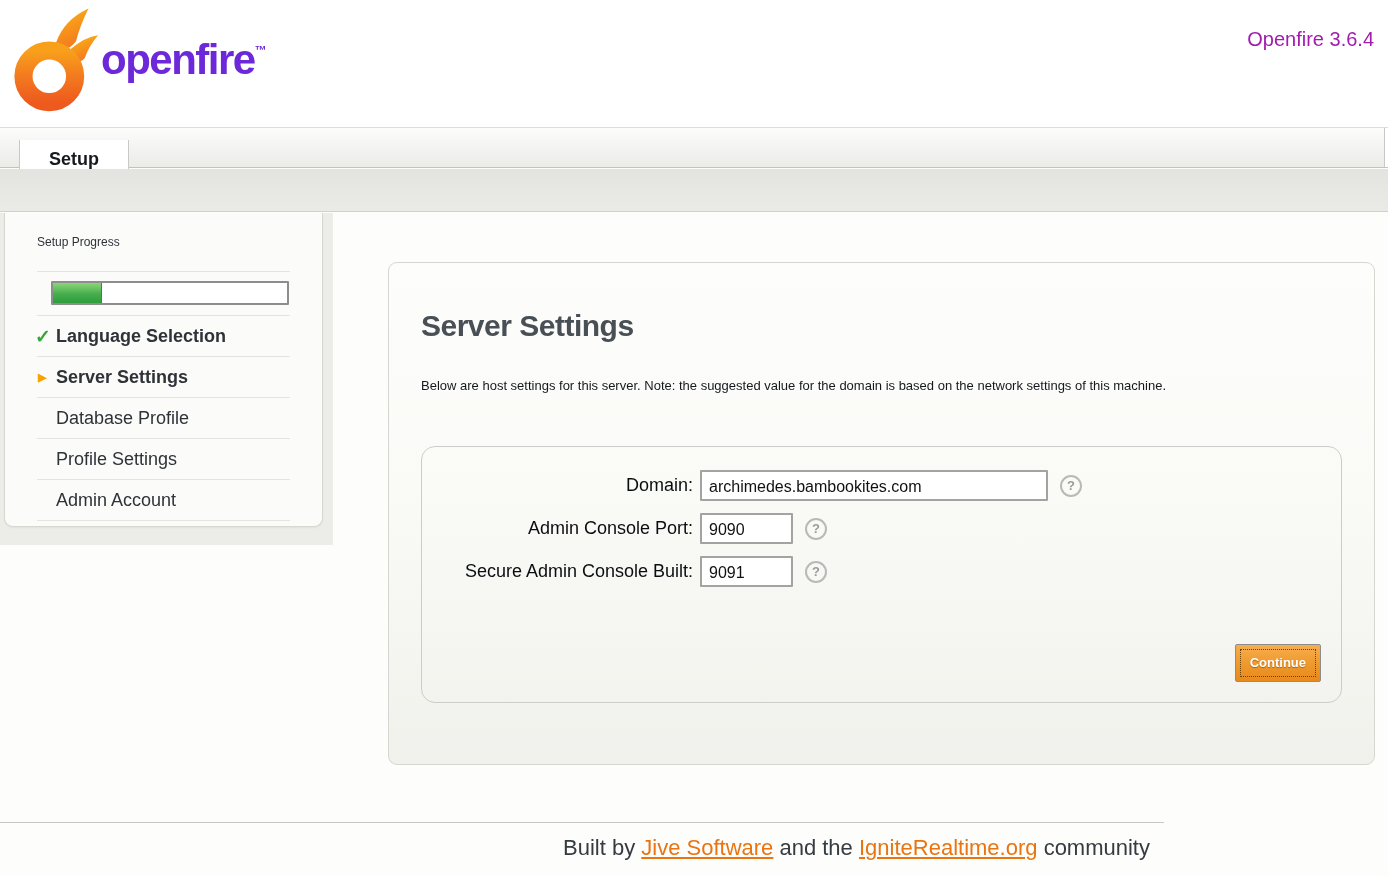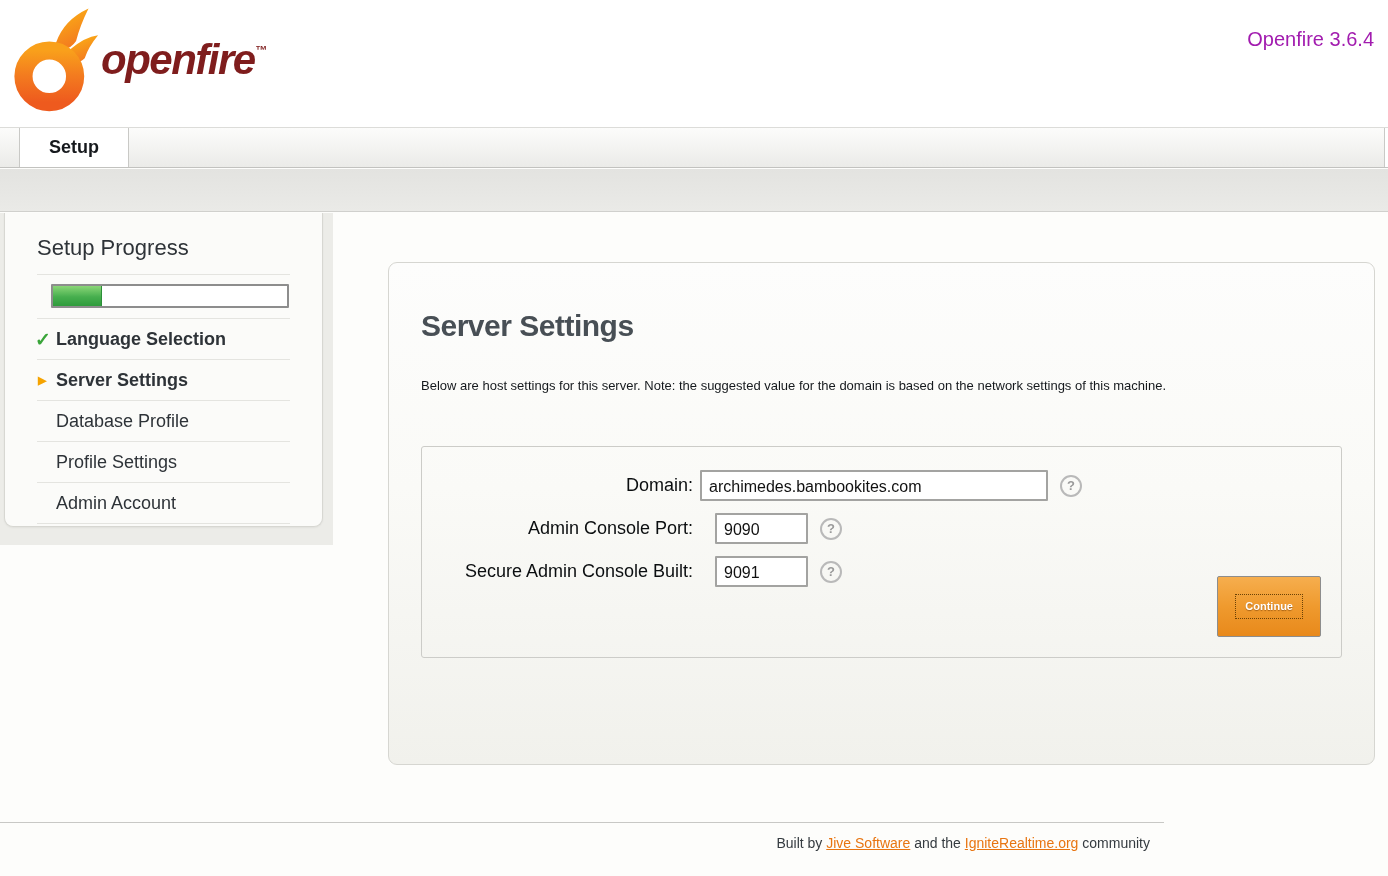--- a/index.html
+++ b/index.html
@@ -10,37 +10,37 @@
     position:relative;
     overflow:hidden;
     color:#15191d;
   }
 
   
   .header { position:absolute; left:0; top:0; width:1388px; height:127px; background:#ffffff; }
   .logo { position:absolute; left:12px; top:6px; width:88px; height:112px; }
   .wordmark {
     position:absolute; left:101px; top:36px;
-    font-size:42px; font-weight:bold; color:#7f1d1d; letter-spacing:-1.5px;font-style:italic;
+    font-size:42px; font-weight:bold; color:#6d28d9; letter-spacing:-1.5px;
   }
   .wordmark sup { font-size:12px; font-weight:bold; vertical-align:20px; letter-spacing:0; }
   .version {
     position:absolute; right:14px; top:28px;
     font-size:20px; color:#a21caf;
   }
 
   
   .tabbar {
     position:absolute; left:0; top:127px; width:1388px; height:41px;
     background:linear-gradient(180deg,#fcfcfb 0%,#ebebe8 100%);
     border-top:1px solid #dcdcd9;
     border-bottom:1px solid #c2c2bf;
   }
   .tab-setup {
-    position:absolute; left:19px; top:0; height:100%; width:110px;
+    position:absolute; left:19px; top:12px; height:100%; width:110px;
     background:#ffffff;
     border-left:1px solid #c9c9c6; border-right:1px solid #c9c9c6;
     display:flex; align-items:center; justify-content:center;
     font-size:18px; font-weight:bold; color:#16191d;
     cursor:pointer;
   }
   .tab-sliver {
     position:absolute; right:0; top:0; height:100%; width:4px;
     background:#ffffff; border-left:1px solid #c9c9c6;
   }
@@ -55,21 +55,21 @@
   
   .left-col { position:absolute; left:0; top:213px; width:333px; height:332px; background:#ecece8; }
   .sidebar {
     position:absolute; left:4px; top:213px; width:319px; height:314px;
     background:#fbfbf9;
     border:1px solid #d7d7d2; border-top:none;
     border-radius:0 0 9px 9px;
     box-shadow:0 1px 2px rgba(0,0,0,0.05);
     padding:22px 32px 0 32px;
   }
-  .sb-title { font-size:22px; color:#2e3338; padding-bottom:13px; border-bottom:1px solid #e4e4e0; }
+  .sb-title { font-size:12px; color:#2e3338; padding-bottom:22px; border-bottom:1px solid #e4e4e0; }
   .progress-track {
     margin:9px 0 10px 14px; width:238px; height:24px;
     background:#ffffff; border:2px solid #8d8d8d; border-radius:1px;
     overflow:hidden;
   }
   .progress-fill {
     height:100%; width:21%;
     background:linear-gradient(180deg,#8ad677 0%,#46ae4e 55%,#2f9c3c 100%);
     border-right:1px solid #2c8f38;
   }
@@ -92,65 +92,65 @@
   }
   .mp-title {
     position:absolute; left:32px; top:46px;
     font-size:30px; font-weight:bold; color:#484f55; letter-spacing:-0.5px;
   }
   .mp-desc {
     position:absolute; left:32px; top:110px; width:875px;
     font-size:13px; line-height:25px; color:#15191d;
   }
   .fieldset {
-    position:absolute; left:32px; top:183px; width:921px; height:212px;
-    border:1px solid #ccccc8; border-radius:3px;
+    position:absolute; left:32px; top:183px; width:921px; height:257px;
+    border:1px solid #ccccc8; border-radius:14px;
     padding-top:23px;
   }
   .frow { display:flex; align-items:center; margin-bottom:12px; }
   .frow label {
     width:278px; text-align:right; padding-right:7px;
     font-size:18px; color:#0b0e10;
   }
   .frow input {
     font-family:"Liberation Sans", sans-serif;
     font-size:16px; color:#111;
     height:31px; padding:2px 2px 0 7px;
     border:2px solid #a3a3a1; border-radius:1px;
     background:#ffffff;
   }
   .input-domain { width:348px; }
-  .input-port  { width:93px;margin-left:15px; }
+  .input-port  { width:93px; }
   .help {
     margin-left:12px; width:22px; height:22px; border-radius:50%;
     border:2px solid #b9b9b9; color:#9a9a9a;
     font-size:13px; font-weight:bold;
     display:flex; align-items:center; justify-content:center;
     cursor:pointer; background:transparent;
   }
   .btn-continue {
     position:absolute; right:20px; bottom:20px;
     background:linear-gradient(180deg,#f6ae4e 0%,#ef9a2e 50%,#e8891b 100%);
     border:1px solid #8d8d8d; border-radius:2px;
     padding:0; cursor:pointer;
   }
   .btn-inner {
-    display:block; margin:17px; padding:5px 9px 6px 9px;
+    display:block; margin:4px; padding:5px 9px 6px 9px;
     border:1px dotted #6b4206;
     font-family:"Liberation Sans", sans-serif;
-    font-size:11px; font-weight:bold; color:#ffffff;
+    font-size:13px; font-weight:bold; color:#ffffff;
     text-shadow:0 1px 1px rgba(110,55,0,0.55);
   }
 
   
   .footer {
     position:absolute; left:0; top:822px; width:1164px;
     border-top:1px solid #c8c8c5;
     padding:12px 14px 0 0;
-    text-align:right; font-size:14px; color:#353b40;
+    text-align:right; font-size:22px; color:#353b40;
   }
   .footer a { color:#e87511; text-decoration:underline; cursor:pointer; }
 </style>
 </head>
 <body>
 
 <div class="header">
   <svg class="logo" viewBox="0 0 92 116" xmlns="http://www.w3.org/2000/svg">
     <defs>
       <linearGradient id="ringGrad" x1="0" y1="0" x2="0" y2="1">

